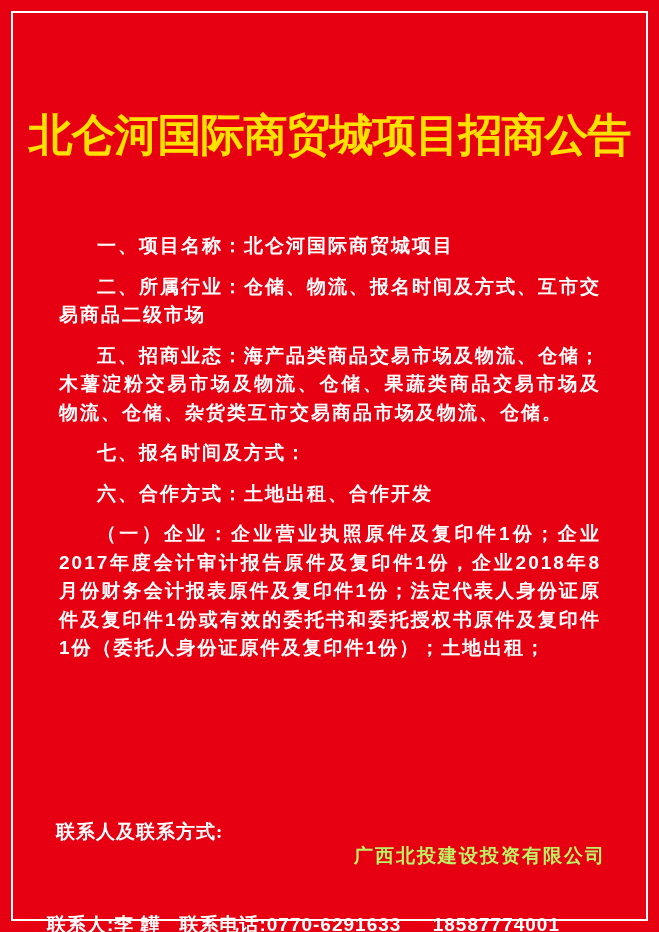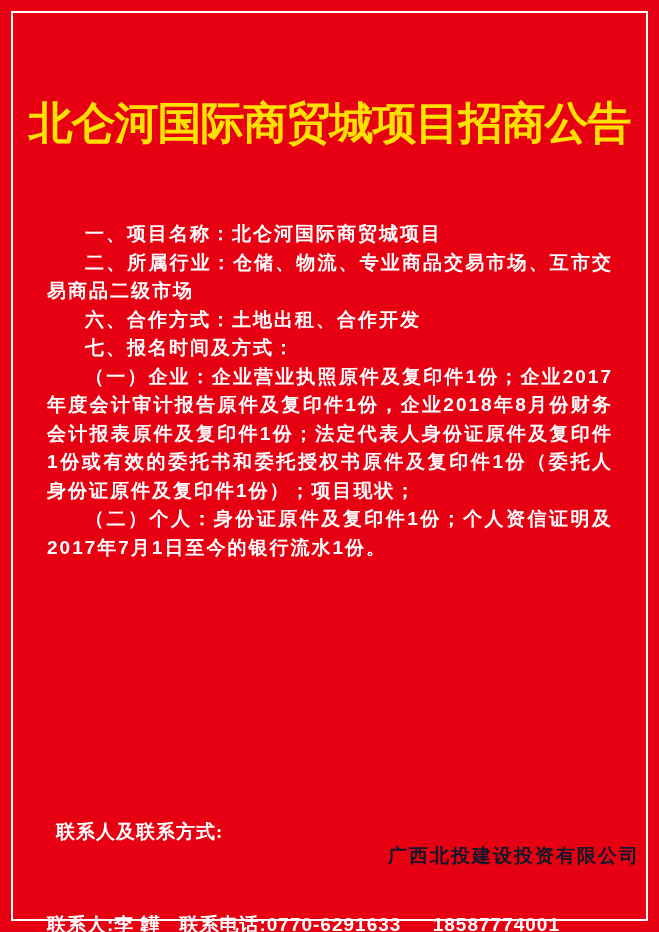--- a/index.html
+++ b/index.html
@@ -16,21 +16,21 @@
     position: absolute;
     inset: 11px;
     border: 2px solid #ffffff;
     pointer-events: none;
   }
   .title {
     position: absolute;
     top: 94px;
     left: 0;
     right: 0;
-    margin: 0;
+    margin: 12px;
     text-align: center;
     font-family: "Liberation Serif", "DejaVu Serif", serif;
     font-weight: bold;
     font-size: 44px;
     letter-spacing: -1px;
     color: #ffe100;
     white-space: nowrap;
   }
   .content {
     position: absolute;
@@ -38,64 +38,64 @@
     left: 47px;
     width: 566px;
     color: #ffffff;
     font-weight: bold;
     font-size: 19px;
     line-height: 28.5px;
     letter-spacing: 2px;
     text-align: justify;
   }
   .content p {
-    margin: 0;
+    margin: 12px;
     text-indent: 2em;
   }
   .contact {
     position: absolute;
     top: 754px;
     left: 47px;
     width: 580px;
     color: #ffffff;
     font-weight: bold;
     font-size: 19px;
     line-height: 31px;
     letter-spacing: 1px;
     white-space: pre;
   }
   .contact-heading { padding-left: 9px; font-family: Liberation Serif, serif; }
   .signature {
     position: absolute;
     top: 838px;
     right: 19px;
     width: 320px;
-    text-align: right;
-    color: #0f172a;
+    text-align: center;
+    color: #bef264;
     font-weight: bold;
     font-size: 19px;
     line-height: 36px;
     letter-spacing: 2px;
   }
 </style>
 </head>
 <body>
 
 <div class="poster">
   <div class="frame"></div>
 
   <h1 class="title">北仑河国际商贸城项目招商公告</h1>
 
   <div class="content">
     <p>一、项目名称：北仑河国际商贸城项目</p>
-    <p>二、所属行业：仓储、物流、专业商品交易市场、互市交易商品二级市场</p>
+    <p>二、所属行业：仓储、物流、报名时间及方式、互市交易商品二级市场</p>
+    <p>五、招商业态：海产品类商品交易市场及物流、仓储；木薯淀粉交易市场及物流、仓储、果蔬类商品交易市场及物流、仓储、杂货类互市交易商品市场及物流、仓储。</p>
+    <p>七、报名时间及方式：</p>
     <p>六、合作方式：土地出租、合作开发</p>
-    <p>七、报名时间及方式：</p>
-    <p>（一）企业：企业营业执照原件及复印件1份；企业2017年度会计审计报告原件及复印件1份，企业2018年8月份财务会计报表原件及复印件1份；法定代表人身份证原件及复印件1份或有效的委托书和委托授权书原件及复印件1份（委托人身份证原件及复印件1份）；项目现状；</p>
-    <p>（二）个人：身份证原件及复印件1份；个人资信证明及2017年7月1日至今的银行流水1份。</p>
+    <p>（一）企业：企业营业执照原件及复印件1份；企业2017年度会计审计报告原件及复印件1份，企业2018年8月份财务会计报表原件及复印件1份；法定代表人身份证原件及复印件1份或有效的委托书和委托授权书原件及复印件1份（委托人身份证原件及复印件1份）；土地出租；</p>
   </div>
 
   <div class="contact">
     <div class="contact-heading">联系人及联系方式:</div>
     <div class="contact-line">联系人:李 韡   联系电话:0770-6291633     18587774001</div>
   </div>
 
   <div class="signature">
     <div>广西北投建设投资有限公司</div>
   </div>

